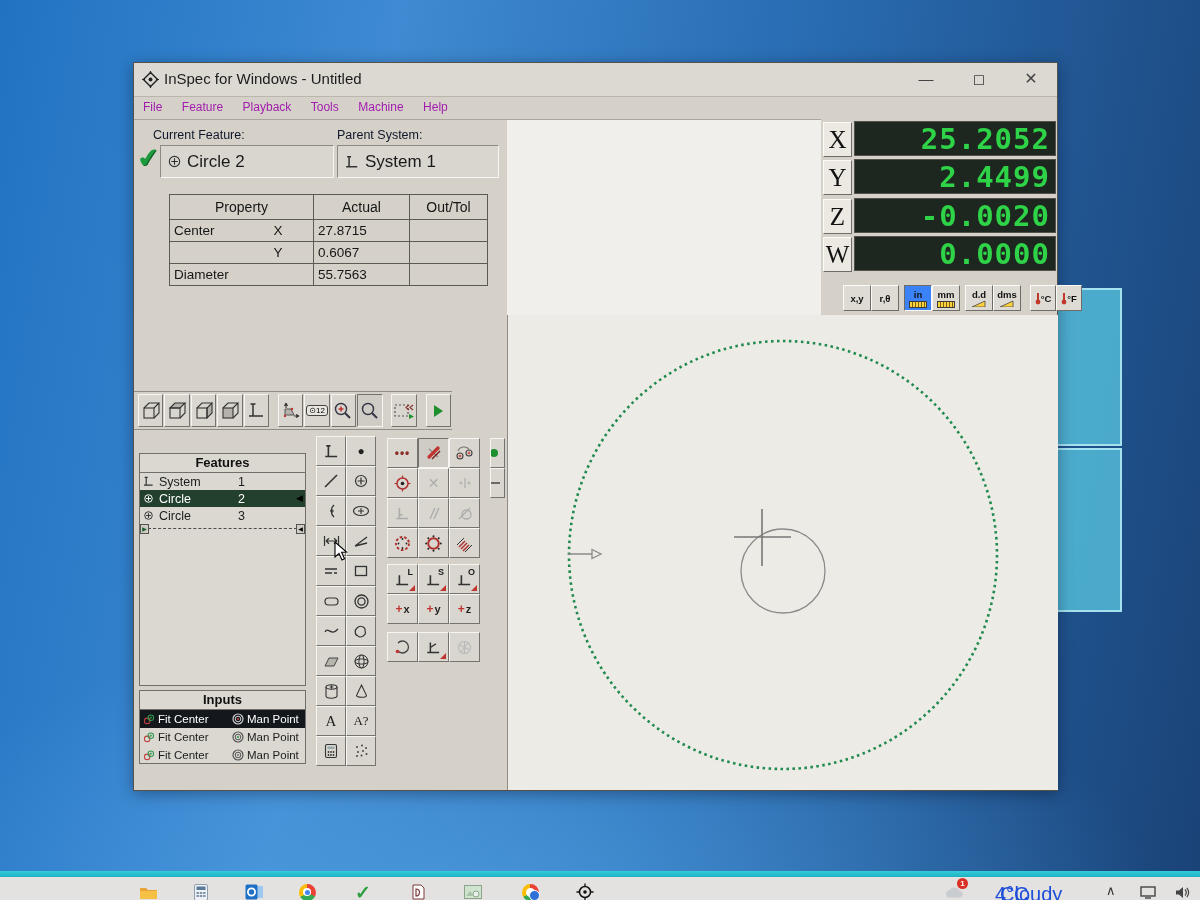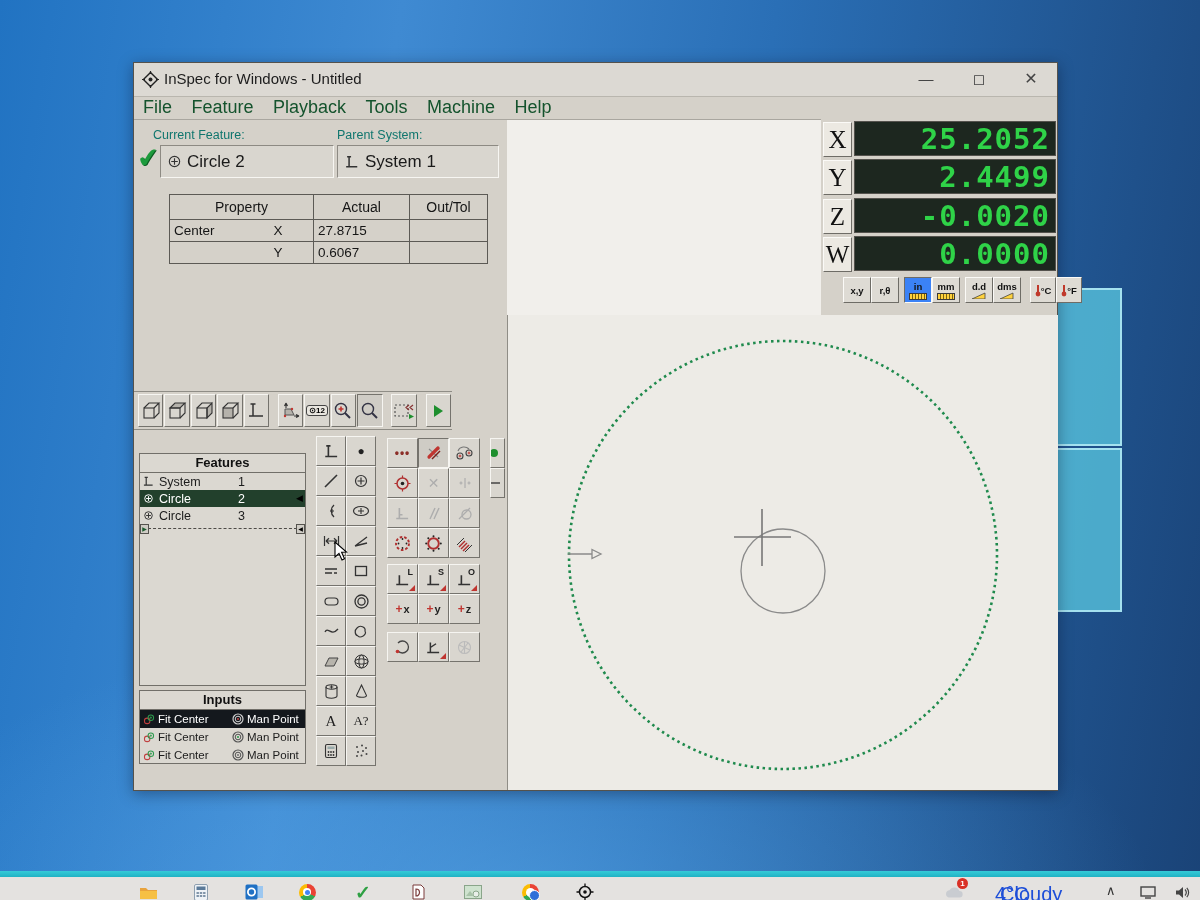--- a/index.html
+++ b/index.html
@@ -23,31 +23,31 @@
   
   .window{position:absolute;left:133px;top:62px;width:923px;height:727px;
     background:#d5d1c9;border:1px solid #55524c;box-shadow:0 3px 14px rgba(0,0,20,.35);
     z-index:2;}
   .titlebar{position:absolute;left:0;top:0;width:100%;height:33px;background:#dcd9d3;
     border-bottom:1px solid #b9b6ae;}
   .titlebar .apptitle{position:absolute;left:30px;top:7px;font-size:15px;color:#1c1c1c;}
   .winbtn{position:absolute;top:4px;width:26px;height:24px;text-align:center;
     color:#444;font-size:15px;line-height:24px;cursor:default;}
   .menubar{position:absolute;left:0;top:33px;width:100%;height:23px;}
-  .menubar span{display:inline-block;margin-left:15px;font-size:18px;color:#14532d;
+  .menubar span{display:inline-block;margin-left:15px;font-size:12px;color:#a21caf;
     line-height:23px;}
   .menubar span:first-child{margin-left:9px;}
   
   .left-panel{position:absolute;left:0;top:56px;width:373px;height:272px;
     border-right:1px solid #8f8d86;border-top:1px solid #a9a69f;}
   .white-panel{position:absolute;left:373px;top:56px;width:314px;height:196px;
     background:#f1efeb;border-bottom:1px solid #8f8d86;border-top:1px solid #a9a69f;}
   .graphics{position:absolute;left:373px;top:252px;width:550px;height:475px;
     background:#edebe6;border-left:1px solid #8f8d86;}
-  .lbl{font-size:12.5px;color:#0f766e;}
+  .lbl{font-size:12.5px;color:#0f172a;}
   .sunken{background:#d9d6cf;border-top:1.5px solid #8d8a83;border-left:1.5px solid #8d8a83;
     border-bottom:1.5px solid #f7f6f2;border-right:1.5px solid #f7f6f2;}
   #cur-feat-box{position:absolute;left:26px;top:25px;width:172px;height:31px;
     display:flex;align-items:center;font-size:17px;color:#1a1a1a;}
   #par-sys-box{position:absolute;left:203px;top:25px;width:160px;height:31px;
     display:flex;align-items:center;font-size:17px;color:#1a1a1a;}
   .bigcheck{position:absolute;left:3px;top:22px;font-size:27px;color:#1d9a3c;
     transform:rotate(-6deg);text-shadow:1px 1px 0 #0c5c22;}
   
   table.prop{position:absolute;left:35px;top:74px;border-collapse:collapse;
@@ -59,35 +59,35 @@
   .dro-row{position:absolute;left:689px;height:36px;}
   .dro-label{position:absolute;left:0;top:1px;width:27px;height:33px;background:#ece9e2;
     border-top:1px solid #fbfaf7;border-left:1px solid #fbfaf7;
     border-right:1px solid #6e6c66;border-bottom:1px solid #6e6c66;
     font-family:"Liberation Serif",serif;font-size:25px;color:#111;
     text-align:center;line-height:33px;}
   .dro-val{position:absolute;left:31px;top:0;width:202px;height:35px;background:#1d271f;
     border:1px solid #54524d;color:#2fd348;font-family:"DejaVu Sans Mono",monospace;
     font-size:29px;font-weight:bold;text-align:right;line-height:34px;
     letter-spacing:1px;padding-right:5px;box-sizing:border-box;}
-  .units{position:absolute;left:691px;top:214px;display:flex;align-items:flex-start;padding-left:18px;}
+  .units{position:absolute;left:691px;top:222px;display:flex;align-items:flex-start;padding-left:18px;}
   .ubtn{width:28px;height:26px;background:#dedbd4;margin-right:0;
     border-top:1px solid #fbfaf7;border-left:1px solid #fbfaf7;
     border-right:1px solid #6e6c66;border-bottom:1px solid #6e6c66;
     display:flex;flex-direction:column;align-items:center;justify-content:center;
     font-size:9.5px;font-weight:bold;color:#111;box-sizing:border-box;}
   .ubtn.pressed{border-top:1px solid #6e6c66;border-left:1px solid #6e6c66;
     border-right:1px solid #fbfaf7;border-bottom:1px solid #fbfaf7;background:#3b82f6;}
   .ruler{width:16px;height:5px;margin-top:1px;border:1px solid #3a3a3a;
     background:repeating-linear-gradient(90deg,#ffd23d 0 2px,#7a6310 2px 3px);}
   .gap5{width:5px;} .gap8{width:9px;}
   
   .toolbar{position:absolute;left:0;top:328px;width:318px;height:39px;
     border-top:1px solid #8f8d86;border-bottom:1px solid #8f8d86;
-    display:flex;align-items:center;padding-left:4px;box-sizing:border-box;font-weight:bold;}
+    display:flex;align-items:center;padding-left:4px;box-sizing:border-box;}
   .tbtn{width:32px;height:33px;background:#d9d6cf;margin-right:1px;
     border-top:1px solid #f6f5f1;border-left:1px solid #f6f5f1;
     border-right:1px solid #75736d;border-bottom:1px solid #75736d;
     display:flex;align-items:center;justify-content:center;box-sizing:border-box;
     position:relative;}
   .tbtn.pressed{border-top:1px solid #75736d;border-left:1px solid #75736d;
     border-right:1px solid #f6f5f1;border-bottom:1px solid #f6f5f1;background:#cfccc5;}
   .tb-gap{width:10px;}
   
   .listbox{position:absolute;left:5px;width:167px;border:1px solid #716f69;
@@ -201,20 +201,26 @@
         <td style="border-left:none">X</td>
         <td class="num">27.8715</td>
         <td></td>
       </tr>
       <tr>
         <td style="border-right:none"></td>
         <td style="border-left:none">Y</td>
         <td class="num">0.6067</td>
         <td></td>
       </tr>
+      <tr>
+        <td style="border-right:none">Diameter</td>
+        <td style="border-left:none"></td>
+        <td class="num">55.7563</td>
+        <td></td>
+      </tr>
     </tbody>
       </table>
   </div>
 
   <div class="white-panel"></div>
 
   <div>
     <div class="dro-row" style="top:58px">
       <div class="dro-label">X</div>
       <div class="dro-val">25.2052</div>

